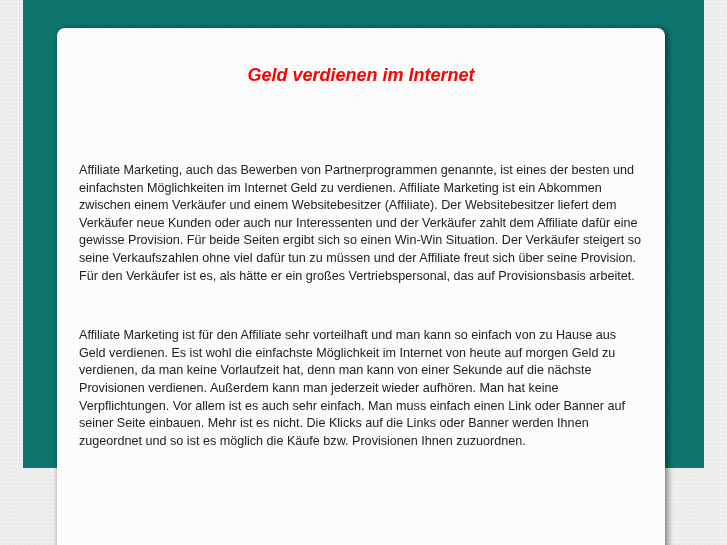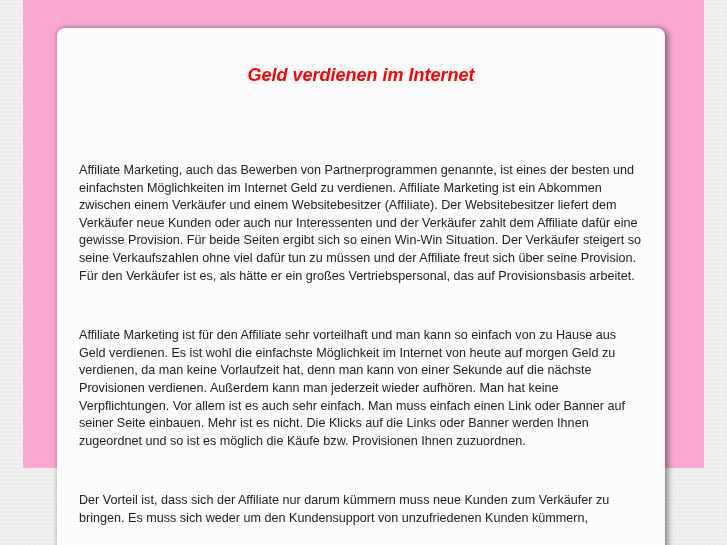--- a/index.html
+++ b/index.html
@@ -18,21 +18,21 @@
       background-position: 0 0, 2px 2px;
       font-family: "Liberation Sans", sans-serif;
       position: relative;
     }
     .page-column {
       position: absolute;
       left: 23px;
       top: 0;
       width: 681px;
       height: 468px;
-      background: #f9a8d4;
+      background: #0f766e;
       text-decoration: underline;
     }
     .content-card {
       position: absolute;
       left: 34px;
       top: 28px;
       width: 608px;
       height: 560px;
       background-color: #fdfdfd;
       background-image:
@@ -72,16 +72,15 @@
 </head>
 <body>
 
 <div class="page-column">
   <div class="content-card">
     <h1 class="page-title">Geld verdienen im Internet</h1>
 
     <div class="article-body">
       <p class="article-paragraph">Affiliate Marketing, auch das Bewerben von Partnerprogrammen genannte, ist eines der besten und einfachsten Möglichkeiten im Internet Geld zu verdienen. Affiliate Marketing ist ein Abkommen zwischen einem Verkäufer und einem Websitebesitzer (Affiliate). Der Websitebesitzer liefert dem Verkäufer neue Kunden oder auch nur Interessenten und der Verkäufer zahlt dem Affiliate dafür eine gewisse Provision. Für beide Seiten ergibt sich so einen Win-Win Situation. Der Verkäufer steigert so seine Verkaufszahlen ohne viel dafür tun zu müssen und der Affiliate freut sich über seine Provision. Für den Verkäufer ist es, als hätte er ein großes Vertriebspersonal, das auf Provisionsbasis arbeitet.</p>
       <p class="article-paragraph">Affiliate Marketing ist für den Affiliate sehr vorteilhaft und man kann so einfach von zu Hause aus Geld verdienen. Es ist wohl die einfachste Möglichkeit im Internet von heute auf morgen Geld zu verdienen, da man keine Vorlaufzeit hat, denn man kann von einer Sekunde auf die nächste Provisionen verdienen. Außerdem kann man jederzeit wieder aufhören. Man hat keine Verpflichtungen. Vor allem ist es auch sehr einfach. Man muss einfach einen Link oder Banner auf seiner Seite einbauen. Mehr ist es nicht. Die Klicks auf die Links oder Banner werden Ihnen zugeordnet und so ist es möglich die Käufe bzw. Provisionen Ihnen zuzuordnen.</p>
-      <p class="article-paragraph">Der Vorteil ist, dass sich der Affiliate nur darum kümmern muss neue Kunden zum Verkäufer zu bringen. Es muss sich weder um den Kundensupport von unzufriedenen Kunden kümmern,</p>
     </div>
   </div>
 </div>
 
 </body></html>

